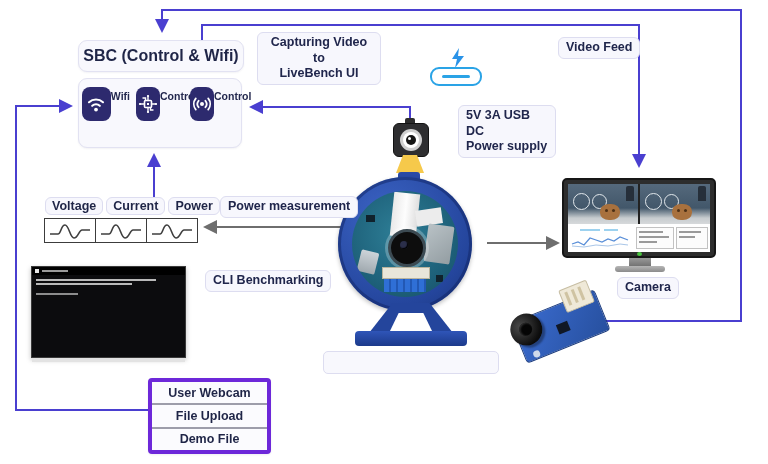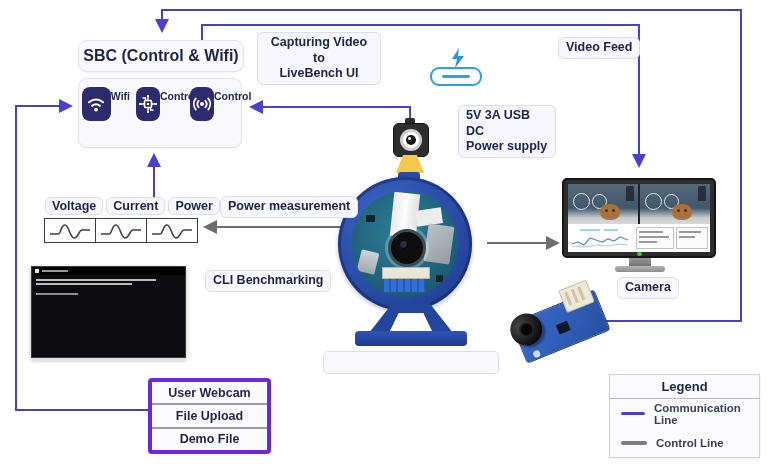--- a/index.html
+++ b/index.html
@@ -349,25 +349,14 @@
       <div class="thermal-lens"></div>
     </div>
   </div>
 
   <div class="abs sources">
     <div class="row">User Webcam</div>
     <div class="row">File Upload</div>
     <div class="row">Demo File</div>
   </div>
 
-  <div class="abs legend">
-    <div class="ltitle">Legend</div>
-    <div class="litem">
-      <span class="sw comm"></span>
-      <span>Communication Line</span>
-    </div>
-    <div class="litem">
-      <span class="sw ctrl"></span>
-      <span>Control Line</span>
-    </div>
-  </div>
 
 </div>
 
 </body></html>

